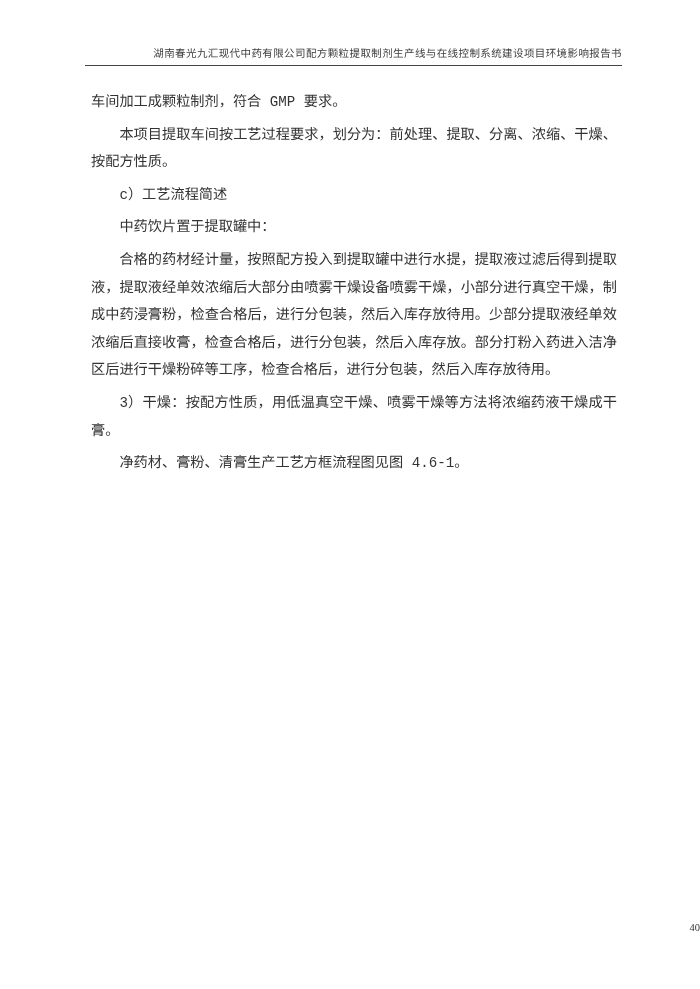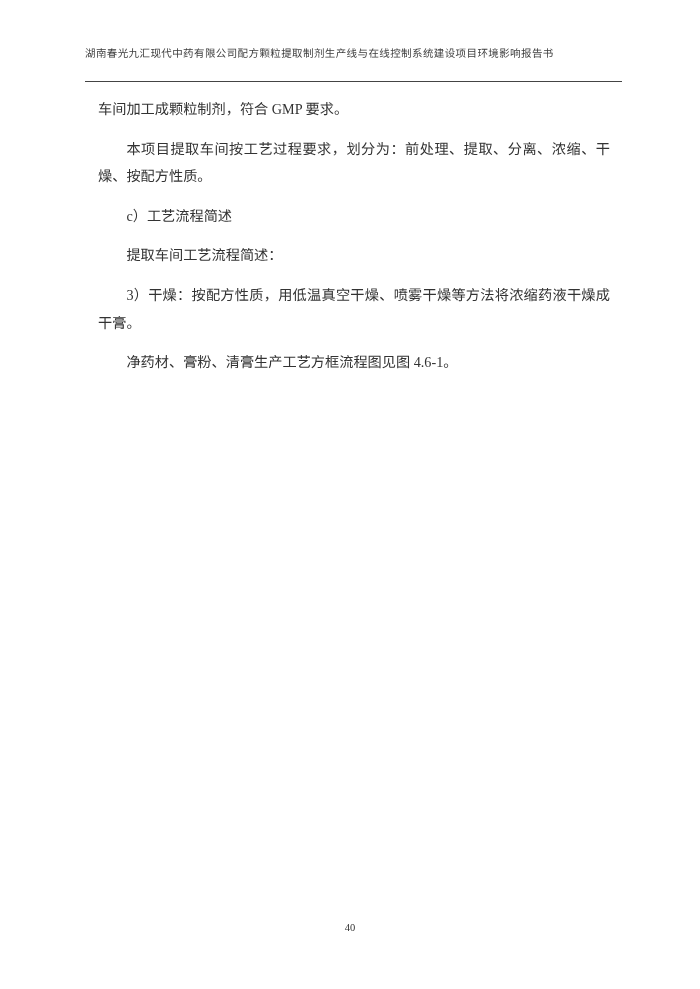--- a/index.html
+++ b/index.html
@@ -13,66 +13,69 @@
     height: 989px;
     background: #ffffff;
     overflow: hidden;
     font-family: "Liberation Serif", "DejaVu Serif", serif;
   }
   .doc-header {
     position: absolute;
     left: 85px;
     width: 537px;
     top: 45px;
+    text-align: right;
     font-size: 10.5px;
     letter-spacing: 0.4px;
     color: #3d3d3d;
-    padding-bottom: 21px;
+    padding-bottom: 5px;
     border-bottom: 1.8px solid #444444;
     white-space: nowrap;
   }
   .doc-content {
     position: absolute;
     left: 86px;
     width: 536px;
     top: 84px;
     font-size: 14.2px;
     line-height: 27.6px;
     color: #333333;
     text-align: justify;
     text-justify: inter-ideograph;
   }
   .doc-content p {
-    margin: 12px;
+    margin: 5px;
     padding: 0;
+    font-family: Liberation Mono, monospace;
   }
   .doc-content p.indent {
     text-indent: 2em;
   }
   .doc-footer {
     position: absolute;
     left: 0;
     width: 700px;
     top: 922px;
-    text-align: center;
+    text-align: right;
     font-size: 10.5px;
     color: #333333;
   }
 </style>
 </head>
 <body>
 
 <div class="page">
 
   <div class="doc-header">湖南春光九汇现代中药有限公司配方颗粒提取制剂生产线与在线控制系统建设项目环境影响报告书</div>
 
   <div class="doc-content">
     <p>车间加工成颗粒制剂，符合 GMP 要求。</p>
     <p class="indent">本项目提取车间按工艺过程要求，划分为：前处理、提取、分离、浓缩、干燥、按配方性质。</p>
     <p class="indent">c）工艺流程简述</p>
-    <p class="indent">提取车间工艺流程简述：</p>
+    <p class="indent">中药饮片置于提取罐中：</p>
+    <p class="indent">合格的药材经计量，按照配方投入到提取罐中进行水提，提取液过滤后得到提取液，提取液经单效浓缩后大部分由喷雾干燥设备喷雾干燥，小部分进行真空干燥，制成中药浸膏粉，检查合格后，进行分包装，然后入库存放待用。少部分提取液经单效浓缩后直接收膏，检查合格后，进行分包装，然后入库存放。部分打粉入药进入洁净区后进行干燥粉碎等工序，检查合格后，进行分包装，然后入库存放待用。</p>
     <p class="indent">3）干燥：按配方性质，用低温真空干燥、喷雾干燥等方法将浓缩药液干燥成干膏。</p>
     <p class="indent">净药材、膏粉、清膏生产工艺方框流程图见图 4.6-1。</p>
   </div>
 
   <div class="doc-footer">40</div>
 
 </div>
 
 </body></html>

